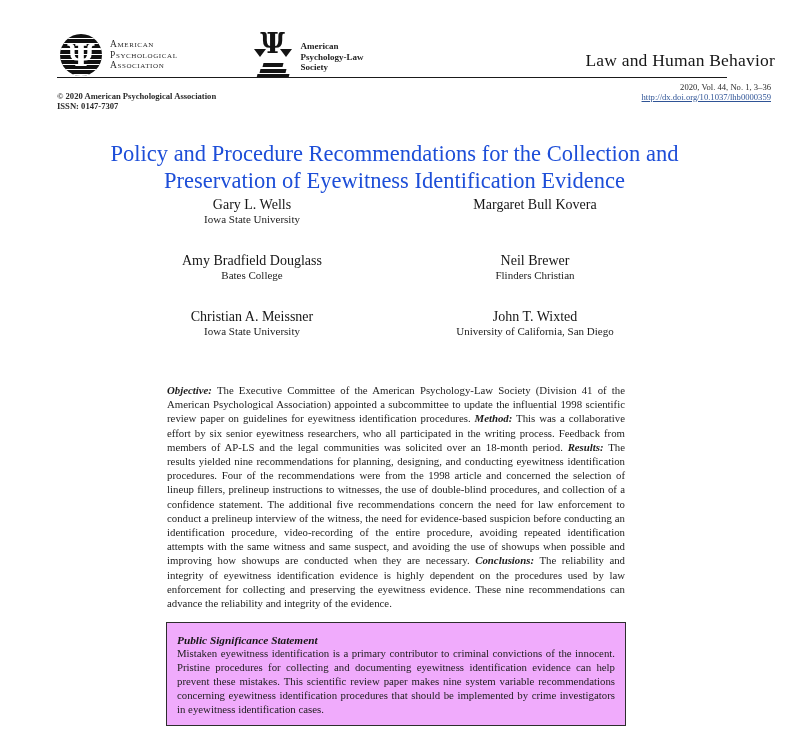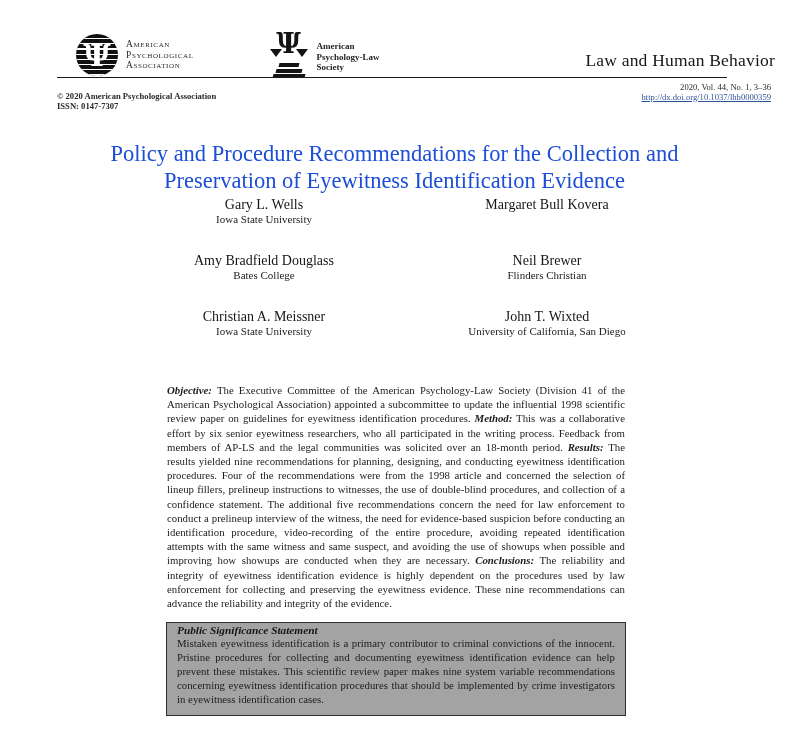--- a/index.html
+++ b/index.html
@@ -3,21 +3,21 @@
 <meta charset="utf-8">
 <style>
   * { margin:0; padding:0; box-sizing:border-box; }
   html,body { background:#e9e9e9; }
   .page {
     position:relative; width:789px; height:729px; background:#ffffff;
     font-family:"Liberation Serif","DejaVu Serif",serif; color:#1d1d1d;
     overflow:hidden; margin:0 auto;
   }
   
-  .logos { position:absolute; top:34px; left:76px; display:flex; align-items:flex-start; gap:14px; }
+  .logos { position:absolute; top:34px; left:60px; display:flex; align-items:flex-start; gap:14px; }
   .apa-logo { display:flex; align-items:center; gap:8px; }
   .apa-circle { position:relative; width:42px; height:42px; border-radius:50%; background:#101010; overflow:hidden; flex:none; }
   .apa-circle .psi { position:absolute; left:0; right:0; top:0; bottom:0; color:#fff; font-family:"DejaVu Serif",serif; font-weight:bold; font-size:30px; line-height:44px; text-align:center; }
   .apa-circle::after { content:""; position:absolute; left:0; right:0; top:0; bottom:0;
     background:repeating-linear-gradient(to bottom, transparent 0 4px, #ffffff 4px 5.2px); }
   .apa-words { font-variant:small-caps; font-size:9.5px; line-height:10.5px; letter-spacing:0.6px; color:#2a2a2a; }
   .apls-logo { display:flex; align-items:center; gap:7px; margin-left:60px; }
   .apls-mark { position:relative; width:42px; height:46px; flex:none; }
   .apls-mark .psi2 { position:absolute; left:50%; top:-6px; transform:translateX(-50%);
     font-family:"DejaVu Serif",serif; font-weight:bold; font-size:27px; color:#141414; }
@@ -30,32 +30,32 @@
   .apls-words { font-size:9px; line-height:10.5px; font-weight:600; color:#1e1e1e; }
   .journal-name { position:absolute; top:50px; right:14px; font-size:17.5px; letter-spacing:0.2px; color:#161616; }
   .masthead-rule { position:absolute; top:77px; left:57px; width:670px; border-bottom:1.6px solid #1a1a1a; }
   .meta-left  { position:absolute; top:92px; left:57px; font-size:8.6px; line-height:9.8px; color:#2a2a2a;font-weight:bold; }
   .meta-right { position:absolute; top:83px; right:18px; text-align:right; font-size:8.6px; line-height:9.8px; color:#2a2a2a; }
   .doi-link { cursor:pointer; text-decoration:none; }
   
   .title { position:absolute; top:128px; left:0; right:0; margin:12px auto; max-width:650px;
     text-align:center; font-size:22.5px; font-weight:normal; line-height:27px; color:#1d4ed8; }
   
-  .authors { position:absolute; top:197px; left:154px; display:grid;
+  .authors { position:absolute; top:197px; left:142px; display:grid;
     grid-template-columns:220px 310px; column-gap:18px; row-gap:27px; }
   .author { text-align:center; }
   .a-name { font-size:14px; line-height:16px; color:#161616; }
   .a-affil { font-size:11px; line-height:13px; color:#222; }
   
   .abstract { position:absolute; top:383px; left:167px; width:458px;
     font-size:10.8px; line-height:14.2px; text-align:justify; color:#1c1c1c; }
   .runin { font-weight:bold; font-style:italic; }
   
   .pss-box { position:absolute; top:622px; left:166px; width:460px;
-    border:1.5px solid #2e2e2e; padding:0 10px 8px; background:#a3a3a3; }
+    border:1.5px solid #2e2e2e; padding:10px 10px 8px; background:#f0abfc; }
   .pss-head { font-size:11.3px; font-weight:bold; font-style:italic; line-height:14px; color:#161616; }
   .pss-text { font-size:10.8px; line-height:13.9px; text-align:justify; color:#1c1c1c; }
 </style>
 </head>
 <body>
 
 <div class="page">
 
   <div class="logos">
     <div class="apa-logo">

